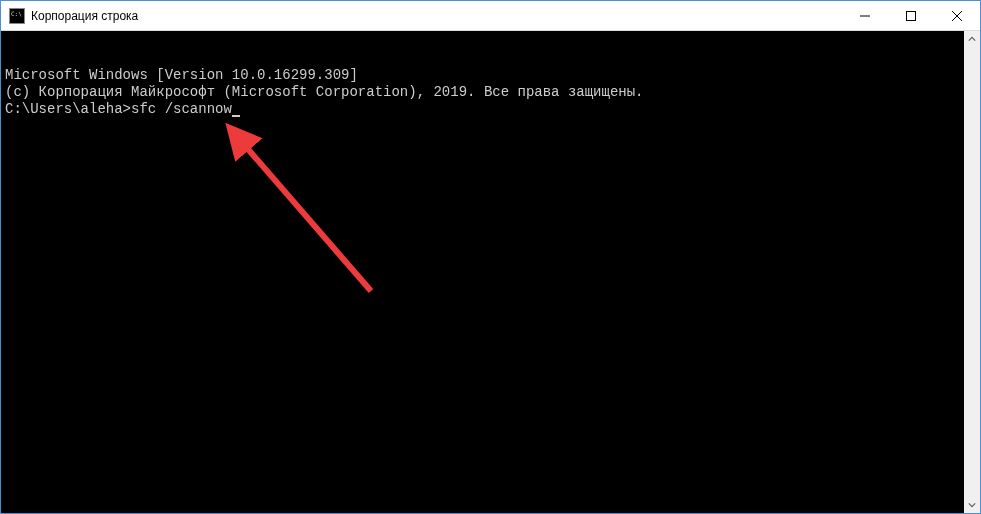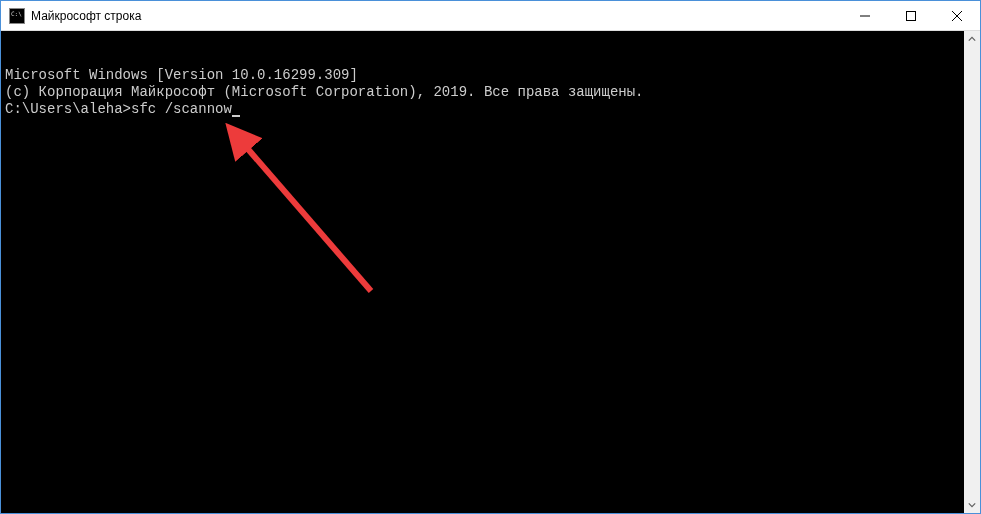--- a/index.html
+++ b/index.html
@@ -141,21 +141,21 @@
       pointer-events: none;
       z-index: 10;
     }
   </style>
 </head>
 <body>
 
 <div class="window">
   <div class="titlebar">
     <div class="titlebar-icon"></div>
-    <div class="titlebar-title">Майкрософт строка</div>
+    <div class="titlebar-title">Корпорация строка</div>
     <div class="titlebar-controls">
       <div class="titlebar-btn">
         <svg viewBox="0 0 10 10">
             <line x1="0" y1="5" x2="10" y2="5" stroke="#000" stroke-width="1"></line>
           </svg>
       </div>
       <div class="titlebar-btn">
         <svg viewBox="0 0 10 10">
             <rect x="0.5" y="0.5" width="9" height="9" fill="none" stroke="#000" stroke-width="1"></rect>
           </svg>

